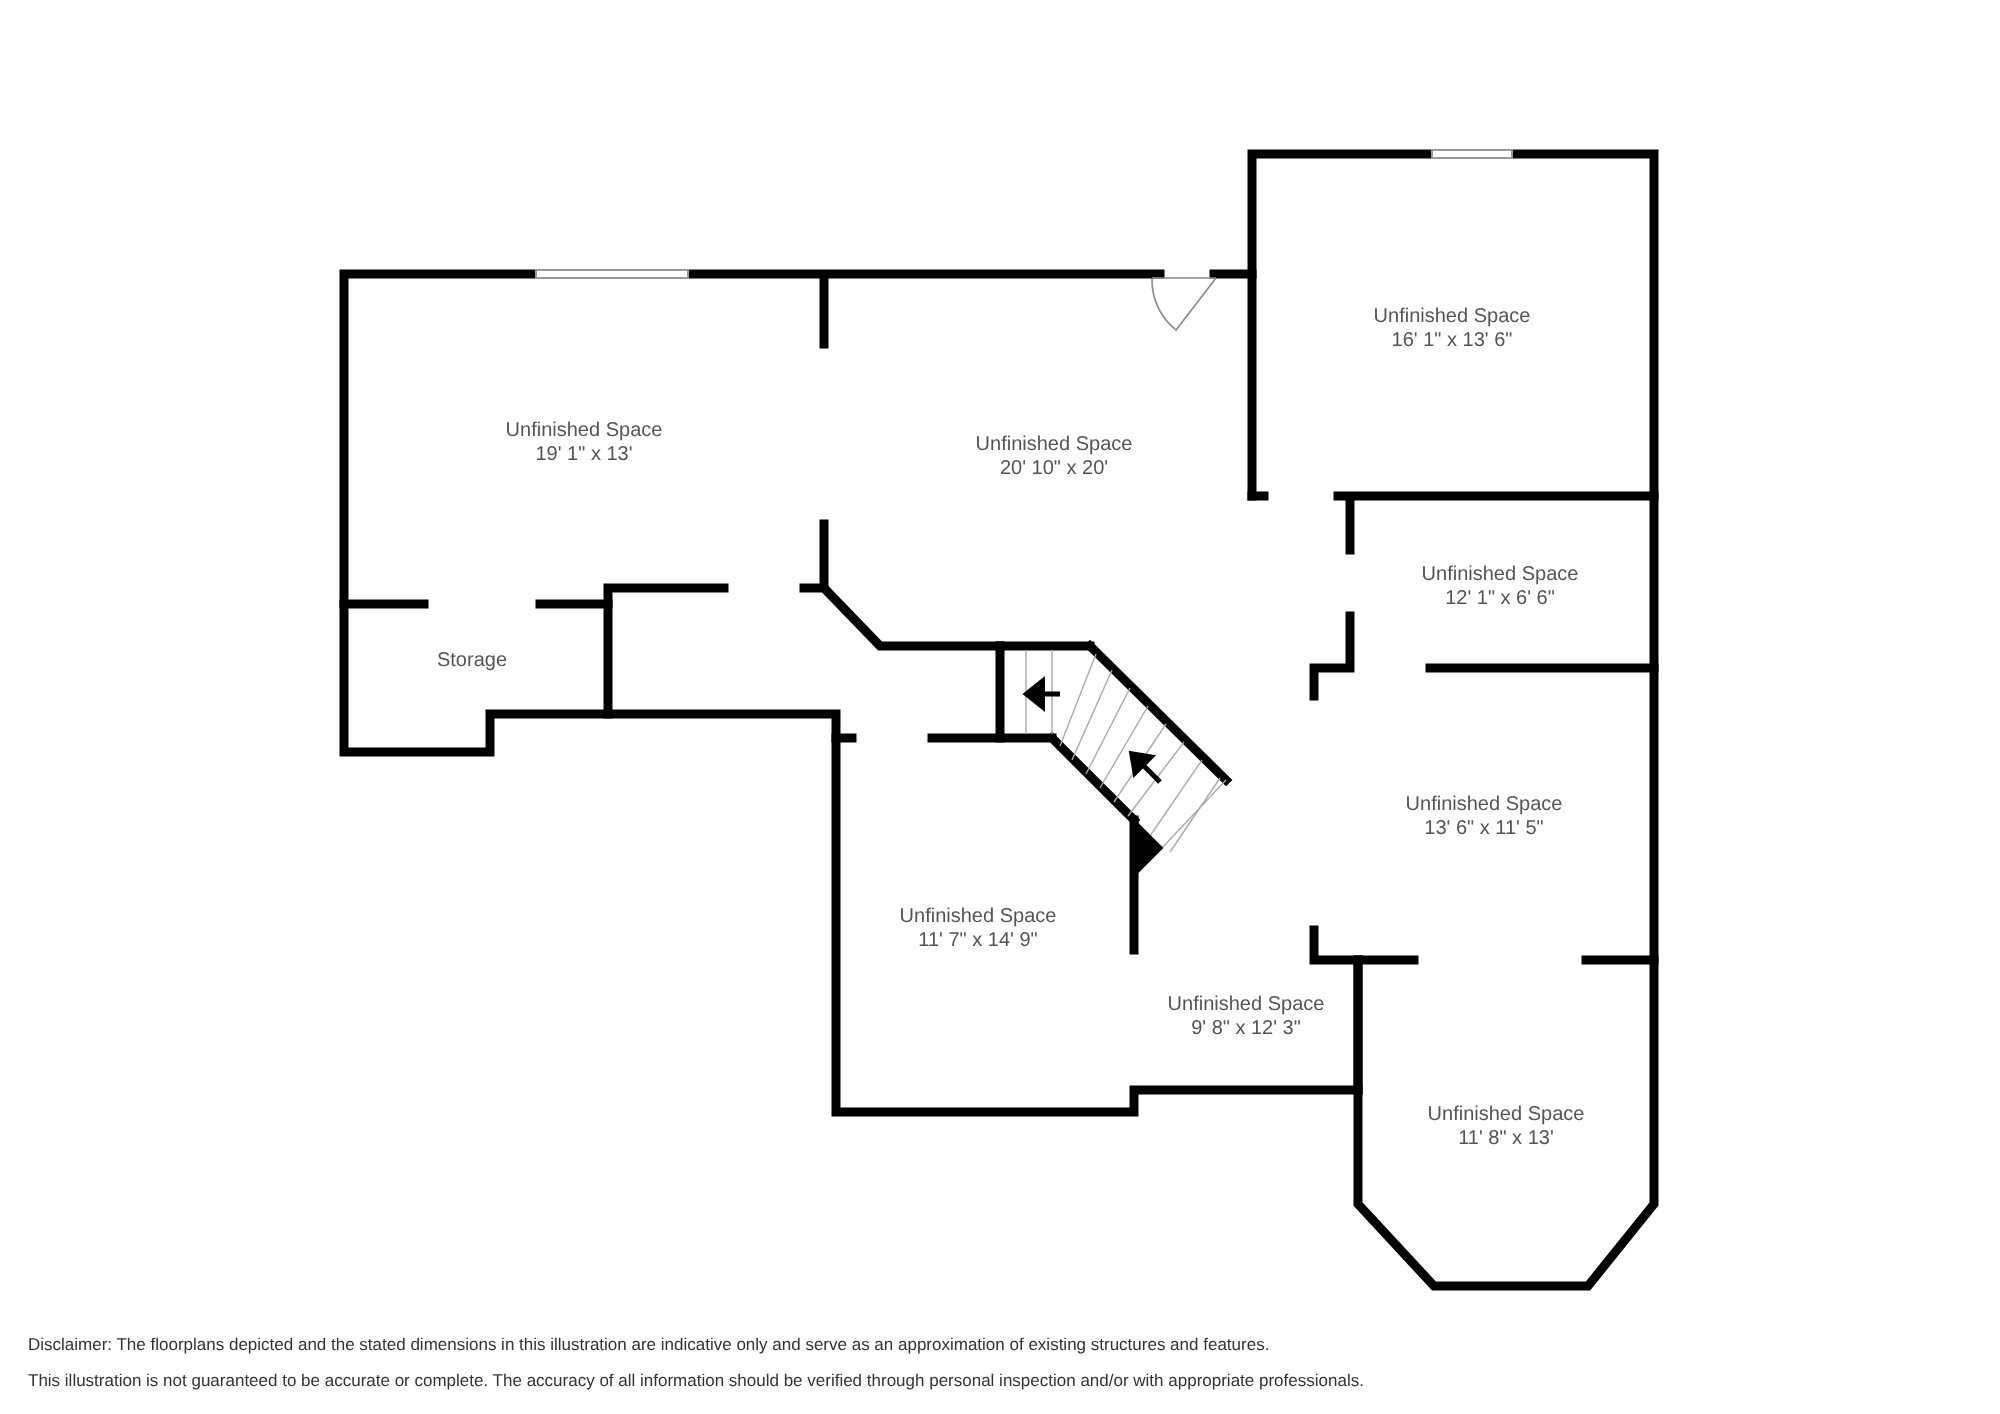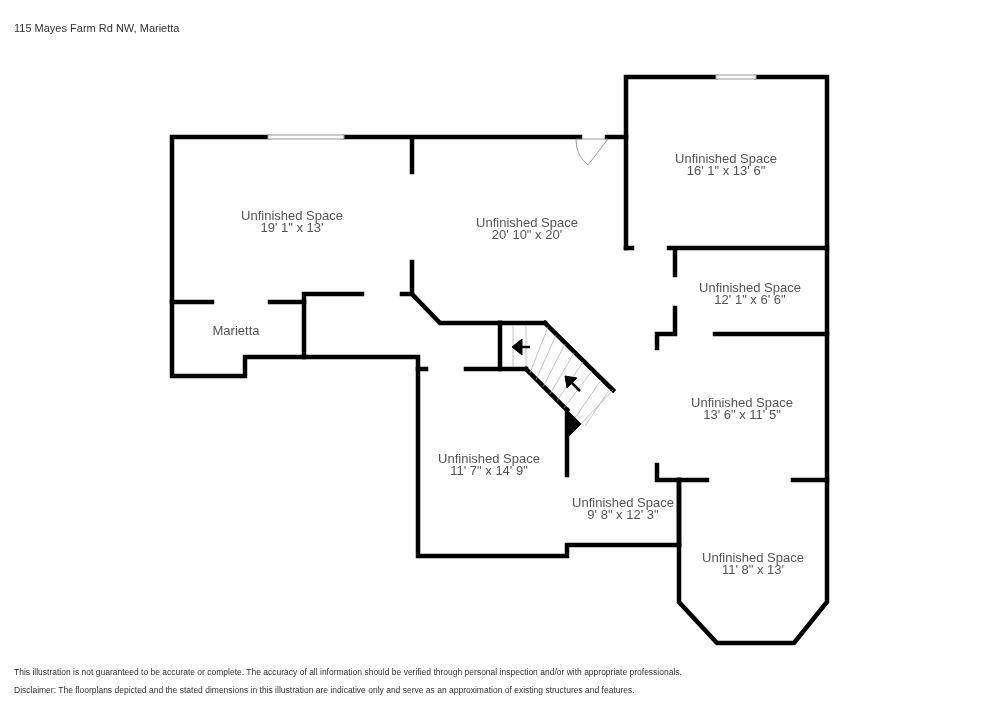--- a/index.html
+++ b/index.html
@@ -1,27 +1,26 @@
 <!DOCTYPE html>
 <html><head>
 <meta charset="utf-8">
 <style>
   html, body { margin: 0; padding: 0; background: #ffffff; }
   body { width: 1000px; height: 707px; position: relative; overflow: hidden;
          font-family: "Liberation Sans", sans-serif; color: #333; }
   .header { position: absolute; left: 14px; top: 19px; font-size: 11px; line-height: 18px; color: #333; }
   .plan { position: absolute; left: 0; top: 0; }
-  .room-label { position: absolute; text-align: center; font-size: 13px; line-height: 12px; color: #555; transform: translateX(-50%); white-space: nowrap; }
+  .room-label { position: absolute; text-align: center; font-size: 10px; line-height: 12px; color: #555; transform: translateX(-50%); white-space: nowrap; }
   .disclaimer { position: absolute; left: 14px; top: 663px; font-size: 8.5px; line-height: 18px; color: #333; }
 </style>
 </head>
 <body>
 
 <div class="header">
-  <div>115 Mayes Farm Rd NW, Marietta</div>
 </div>
 
 <svg class="plan" width="1000" height="707" viewBox="0 0 1000 707">
   <g fill="none" stroke="#000" stroke-width="4.5" stroke-linecap="square" stroke-linejoin="miter">
 
     <polyline points="268,137 172,137 172,376 245,376 245,357 418,357 418,556 567,556 567,545 679,545"></polyline>
     <line x1="344" y1="137" x2="580" y2="137"></line>
     <line x1="607" y1="137" x2="626" y2="137"></line>
 
     <line x1="412" y1="139" x2="412" y2="172"></line>
@@ -101,36 +100,36 @@
   </div>
   <div class="room-label" style="left:726px;top:153px;">
     <div>Unfinished Space</div>
     <div>16' 1" x 13' 6"</div>
   </div>
   <div class="room-label" style="left:750px;top:282px;">
     <div>Unfinished Space</div>
     <div>12' 1" x 6' 6"</div>
   </div>
   <div class="room-label" style="left:236px;top:325px;">
-    <div>Marietta</div>
+    <div>Storage</div>
   </div>
   <div class="room-label" style="left:742px;top:397px;">
     <div>Unfinished Space</div>
     <div>13' 6" x 11' 5"</div>
   </div>
   <div class="room-label" style="left:489px;top:453px;">
     <div>Unfinished Space</div>
     <div>11' 7" x 14' 9"</div>
   </div>
   <div class="room-label" style="left:623px;top:497px;">
     <div>Unfinished Space</div>
     <div>9' 8" x 12' 3"</div>
   </div>
   <div class="room-label" style="left:753px;top:552px;">
     <div>Unfinished Space</div>
     <div>11' 8" x 13'</div>
   </div>
 </div>
 
 <div class="disclaimer">
+  <div>Disclaimer: The floorplans depicted and the stated dimensions in this illustration are indicative only and serve as an approximation of existing structures and features.</div>
   <div>This illustration is not guaranteed to be accurate or complete. The accuracy of all information should be verified through personal inspection and/or with appropriate professionals.</div>
-  <div>Disclaimer: The floorplans depicted and the stated dimensions in this illustration are indicative only and serve as an approximation of existing structures and features.</div>
 </div>
 
 </body></html>

